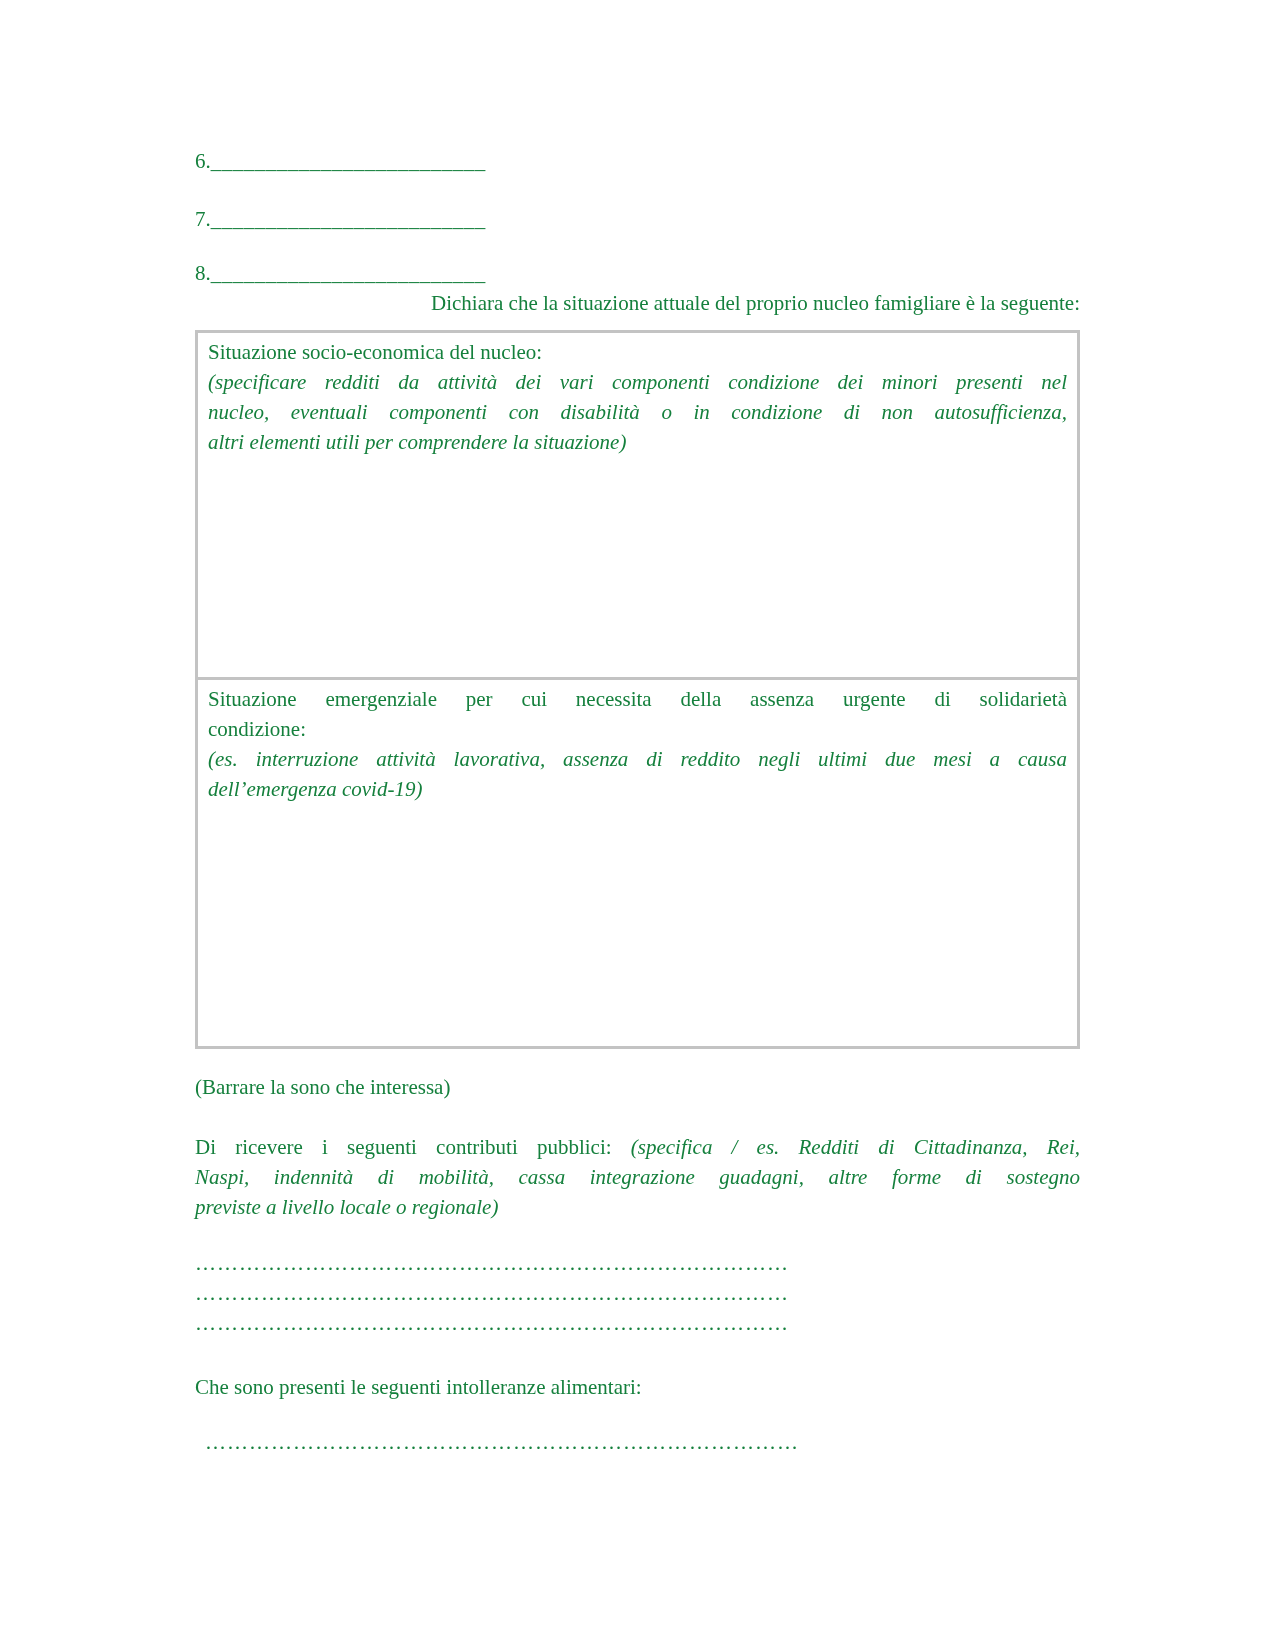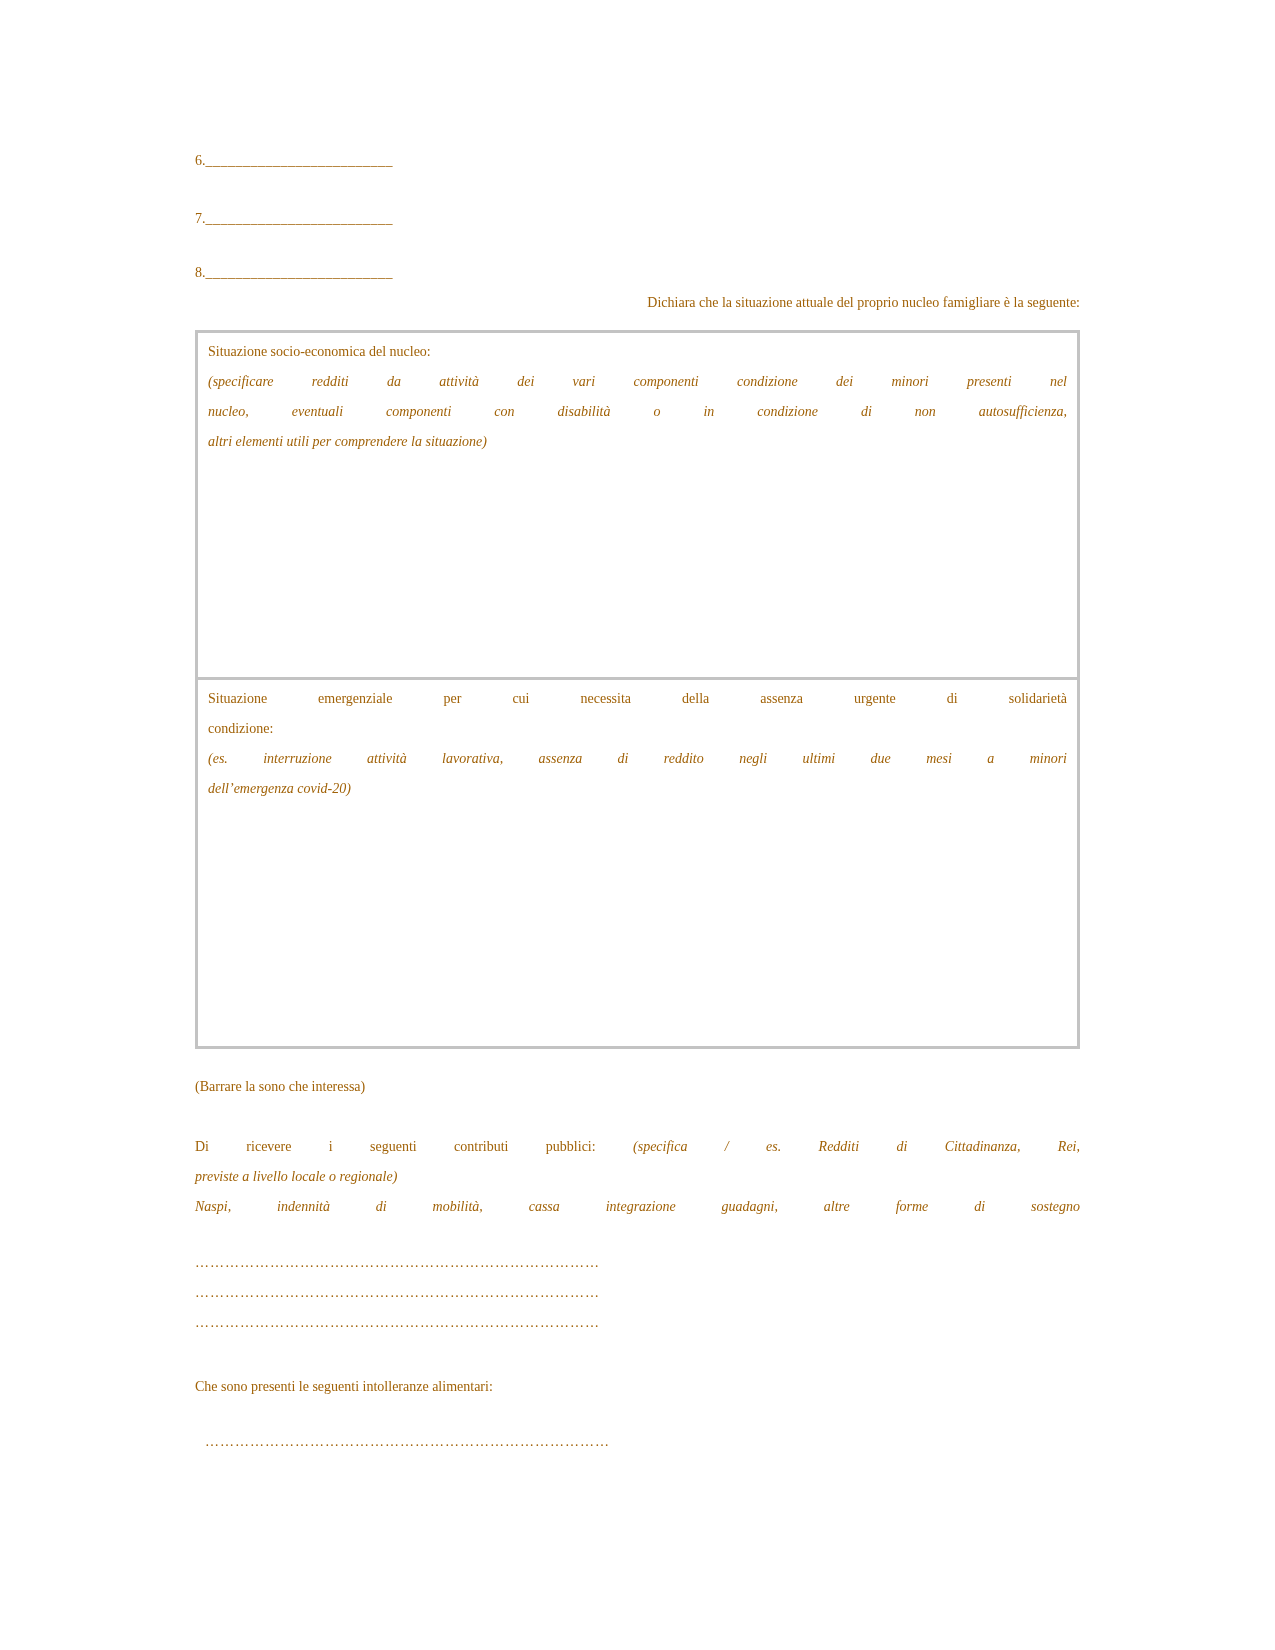--- a/index.html
+++ b/index.html
@@ -2,23 +2,23 @@
 <html><head>
 <meta charset="utf-8">
 <style>
   html, body { margin: 0; padding: 0; background: #ffffff; }
   .page {
     position: relative;
     width: 1275px;
     height: 1650px;
     background: #ffffff;
     font-family: "Liberation Serif", "DejaVu Serif", serif;
-    font-size: 14px;
+    font-size: 21px;
     line-height: 30px;
-    color: #a16207;
+    color: #15803d;
     overflow: hidden;
   }
   .content {
     position: absolute;
     left: 195px;
     top: 0;
     width: 885px;
     padding-top: 146px;
   }
   .numbered { margin: 0; }
@@ -76,36 +76,36 @@
           <div>Situazione socio-economica del nucleo:</div>
           <div class="ital fill">(specificare redditi da attività dei vari componenti condizione dei minori presenti nel</div>
           <div class="ital fill">nucleo, eventuali componenti con disabilità o in condizione di non autosufficienza,</div>
           <div class="ital">altri elementi utili per comprendere la situazione)</div>
         </td>
       </tr>
       <tr>
         <td class="box-emerg">
           <div class="fill">Situazione emergenziale per cui necessita della assenza urgente di solidarietà</div>
           <div>condizione:</div>
-          <div class="ital fill">(es. interruzione attività lavorativa, assenza di reddito negli ultimi due mesi a minori</div>
-          <div class="ital">dell’emergenza covid-20)</div>
+          <div class="ital fill">(es. interruzione attività lavorativa, assenza di reddito negli ultimi due mesi a causa</div>
+          <div class="ital">dell’emergenza covid-19)</div>
         </td>
       </tr>
     </tbody>
       </table>
 
     <p class="barrare" style="margin-bottom:0;">(Barrare la sono che interessa)</p>
 
     <div>
     </div>
 
     <div class="opt-receive">
       <div class="fill"><span>Di ricevere i seguenti contributi pubblici: </span><span class="ital">(specifica / es. Redditi di Cittadinanza, Rei,</span></div>
+      <div class="ital fill">Naspi, indennità di mobilità, cassa integrazione guadagni, altre forme di sostegno</div>
       <div class="ital">previste a livello locale o regionale)</div>
-      <div class="ital fill">Naspi, indennità di mobilità, cassa integrazione guadagni, altre forme di sostegno</div>
     </div>
 
     <div class="dotted-group">
       <div class="dotted">………………………………………………………………………</div>
       <div class="dotted">………………………………………………………………………</div>
       <div class="dotted">………………………………………………………………………</div>
     </div>
 
     <p class="intoll-label" style="margin-bottom:0;">Che sono presenti le seguenti intolleranze alimentari:</p>
 

